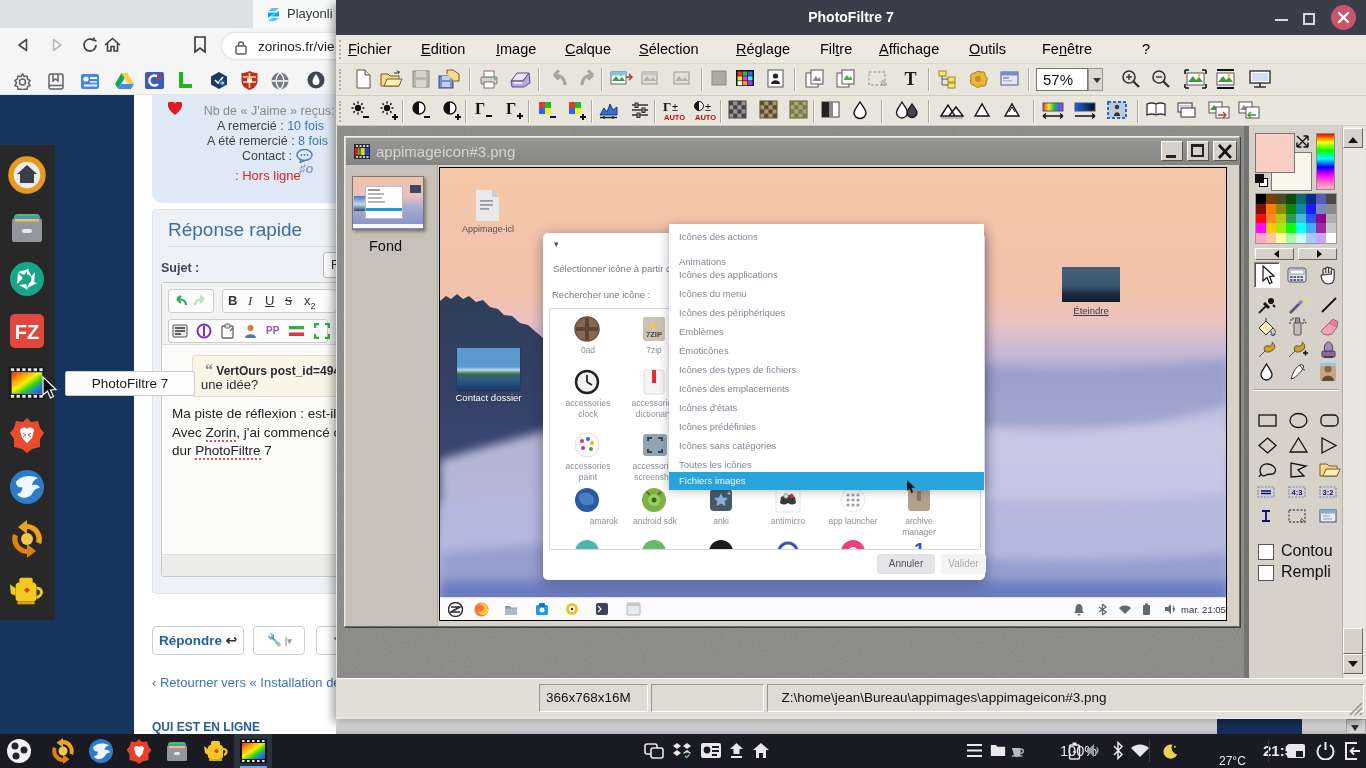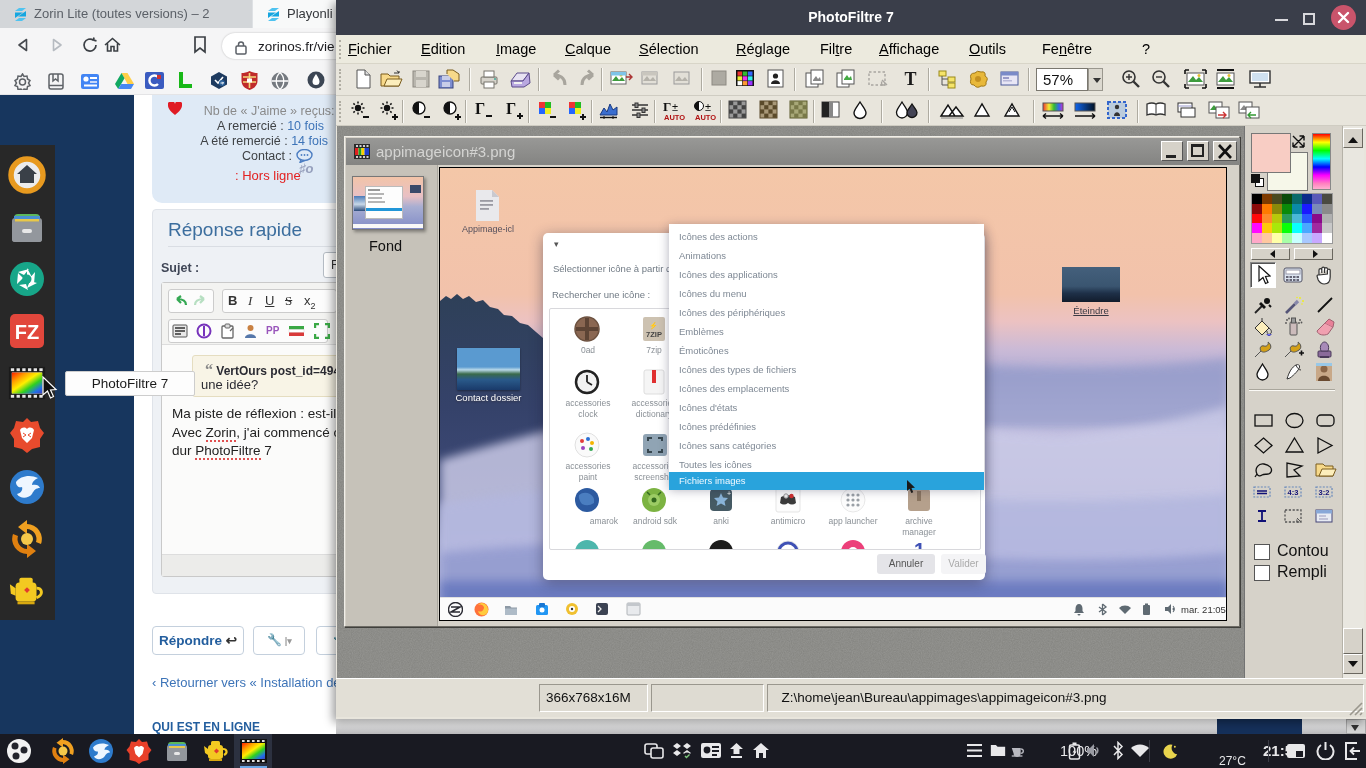--- a/index.html
+++ b/index.html
@@ -34,21 +34,21 @@
 
 
 #pf { position:absolute; left:336px; top:0; width:1030px; height:719px; background:#e8e5dc; box-shadow:-3px 3px 9px rgba(0,0,0,.4); }
 #pftitle { position:absolute; left:0; top:0; width:1030px; height:35px; background:#3a3e4a; }
 #pftitle .t { position:absolute; left:0; top:9px; width:1030px; text-align:center; color:#fff; font-weight:bold; font-size:14px; }
 #pfmenu { position:absolute; left:0; top:35px; width:1030px; height:29px; background:#eceade; border-bottom:1px solid #d8d5c8; font-size:14.5px; color:#000; }
 #pfmenu span { position:absolute; top:6px; }
 #pftb1 { position:absolute; left:0; top:64px; width:1030px; height:32px; background:#e8e5dc; border-bottom:1px solid #cfccc2; }
 #pftb2 { position:absolute; left:0; top:96px; width:1030px; height:30px; background:#e8e5dc; border-bottom:1px solid #cfccc2; }
 #pfwork { position:absolute; left:1px; top:126px; width:907px; height:552px; background:#82827e; }
-#pfpanel { position:absolute; left:908px; top:126px; width:98px; height:552px; background:#d6d2c9; border-left:1px solid #737373; }
+#pfpanel { position:absolute; left:908px; top:126px; width:98px; height:552px; background:#d6d2c9; border-left:5px solid #737373; }
 #pfscroll { position:absolute; left:1006px; top:126px; width:22px; height:552px; background:#e9e7e0; border-left:1px solid #b5b2a8; }
 #pfstatus { position:absolute; left:0; top:678px; width:1030px; height:39px; background:#e2dfd6; border-top:1px solid #fff; }
 .sfield { position:absolute; top:5px; height:28px; border:1px solid #9a978e; border-right-color:#fff; border-bottom-color:#fff; background:#dedbd2; font-size:13.5px; color:#111; line-height:26px; padding-left:6px; overflow:hidden; white-space:nowrap; }
 .tbi { position:absolute; top:5px; }
 #pftb2 .tbi { top:4px; }
 .sep { position:absolute; top:4px; width:2px; height:23px; border-left:1px solid #aeaba1; border-right:1px solid #fbfaf6; }
 .tgrip { position:absolute; top:5px; width:3px; height:21px; border-left:2px dotted #b0ada3; }
 
 
 #child { position:absolute; left:8px; top:136px; width:896px; height:491px; background:#d6d2c9; border:1px solid #f0eee8; border-right-color:#6e6c66; border-bottom-color:#6e6c66; box-shadow:1px 1px 0 #40403c; }
@@ -61,26 +61,20 @@
 
 
 #taskbar { position:absolute; left:0; top:734px; width:1366px; height:34px; background:#191a22; z-index:50; }
 .ticon { position:absolute; top:4px; }
 .tray { position:absolute; top:9px; color:#e8e8ea; font-size:13px;margin-left:32px; }
 </style>
 </head>
 <body>
 
 <div id="tabbar">
-  <div id="tab1"><svg class="abs" style="left:13px;top:7px;" width="15" height="15" viewBox="0 0 15 15">
-        <path d="M2 4 L6 1 H13 L9 4 Z" fill="#4ec3f0"></path>
-        <path d="M2 5.5 H10 L2 11 Z" fill="#15a6e0"></path>
-        <path d="M13 9.5 H5 L13 4 Z" fill="#15a6e0"></path>
-        <path d="M13 11 L9 14 H2 L6 11 Z" fill="#4ec3f0"></path>
-      </svg>Zorin Lite (toutes versions) – 2</div>
   <div id="tab2"><svg class="abs" style="left:13px;top:7px;" width="15" height="15" viewBox="0 0 15 15">
         <path d="M2 4 L6 1 H13 L9 4 Z" fill="#4ec3f0"></path>
         <path d="M2 5.5 H10 L2 11 Z" fill="#15a6e0"></path>
         <path d="M13 9.5 H5 L13 4 Z" fill="#15a6e0"></path>
         <path d="M13 11 L9 14 H2 L6 11 Z" fill="#4ec3f0"></path>
       </svg>Playonli</div>
 </div>
 <div id="navbar">
   <svg class="abs" style="left:14px;top:8px;" width="18" height="18" viewBox="0 0 18 18">
       <path d="M12.5 3.5 L5 9 L12.5 14.5 Z" fill="none" stroke="#45494e" stroke-width="1.6" stroke-linejoin="round"></path>
@@ -154,21 +148,21 @@
 </div>
 
 <div id="page">
   <div id="navyleft"></div>
   <div id="profilebox">
     <svg class="abs" style="left:16px;top:7px;" width="14" height="13" viewBox="0 0 14 13">
         <path d="M7 13 C2 9 0 6 0 3.5 A3.3 3.3 0 0 1 7 2 A3.3 3.3 0 0 1 14 3.5 C14 6 12 9 7 13Z" fill="#e01b24"></path>
       </svg>
     <div class="abs" style="left:0;top:9px;width:193px;text-align:right;color:#8a8a8a;font-size:12.5px;white-space:nowrap;">Nb de « J'aime » reçus: 9</div>
     <div class="abs" style="left:0;top:24px;width:172px;text-align:right;color:#3f4245;font-size:12.5px;">A remercié : <span class="blue">10 fois</span></div>
-    <div class="abs" style="left:0;top:39px;width:176px;text-align:right;color:#3f4245;font-size:12.5px;">A été remercié : <span class="blue">14 fois</span></div>
+    <div class="abs" style="left:0;top:39px;width:176px;text-align:right;color:#3f4245;font-size:12.5px;">A été remercié : <span class="blue">8 fois</span></div>
     <div class="abs" style="left:0;top:54px;width:140px;text-align:right;color:#3f4245;font-size:12.5px;">Contact :</div>
     <svg class="abs" style="left:144px;top:54px;" width="17" height="14" viewBox="0 0 17 14">
         <ellipse cx="8.5" cy="6" rx="7.5" ry="5.5" fill="none" stroke="#4d7ec2" stroke-width="1.4"></ellipse>
         <path d="M5 10.5 L4 13.5 L8.5 11.5" fill="none" stroke="#4d7ec2" stroke-width="1.4"></path>
         <circle cx="5.5" cy="6" r=".9" fill="#4d7ec2"></circle>
         <circle cx="8.5" cy="6" r=".9" fill="#4d7ec2"></circle>
         <circle cx="11.5" cy="6" r=".9" fill="#4d7ec2"></circle>
       </svg>
     <div class="abs" style="left:147px;top:66px;width:20px;color:#96a0bd;font-size:13px;font-weight:bold;font-style:italic;">♯o</div>
     <div class="abs" style="left:83px;top:73px;color:#e32222;font-size:13px;">: Hors ligne</div>
@@ -1113,21 +1107,21 @@
                 <circle cx="13" cy="13" r="5" fill="#fff"></circle>
               </svg>
             <div class="abs" style="left:356px;top:230px;font-size:20px;color:#3f51b5;font-weight:bold;padding-left:8px;">1</div>
           </div>
           <div class="abs" style="left:334px;top:321px;width:58px;height:20px;background:#e4e4e8;border-radius:3px;text-align:center;font-size:10px;color:#555;line-height:20px;">Annuler</div>
           <div class="abs" style="left:398px;top:321px;width:45px;height:20px;background:#f4f4f6;border-radius:3px;text-align:center;font-size:10px;color:#aaa;line-height:20px;">Valider</div>
         </div>
 
         <div class="abs" style="left:229px;top:56px;width:315px;height:264px;background:#fff;box-shadow:0 2px 10px rgba(30,30,60,.35);font-size:9.5px;color:#7e8894;text-decoration:underline;">
           <div class="abs" style="left:10px;top:7px;">Icônes des actions</div>
-          <div class="abs" style="left:10px;top:26px;">Animations</div>
+          <div class="abs" style="left:10px;top:32px;">Animations</div>
           <div class="abs" style="left:10px;top:45px;">Icônes des applications</div>
           <div class="abs" style="left:10px;top:64px;">Icônes du menu</div>
           <div class="abs" style="left:10px;top:83px;">Icônes des périphériques</div>
           <div class="abs" style="left:10px;top:102px;">Emblèmes</div>
           <div class="abs" style="left:10px;top:121px;">Émoticônes</div>
           <div class="abs" style="left:10px;top:140px;">Icônes des types de fichiers</div>
           <div class="abs" style="left:10px;top:159px;">Icônes des emplacements</div>
           <div class="abs" style="left:10px;top:178px;">Icônes d'états</div>
           <div class="abs" style="left:10px;top:197px;">Icônes prédéfinies</div>
           <div class="abs" style="left:10px;top:216px;">Icônes sans catégories</div>

